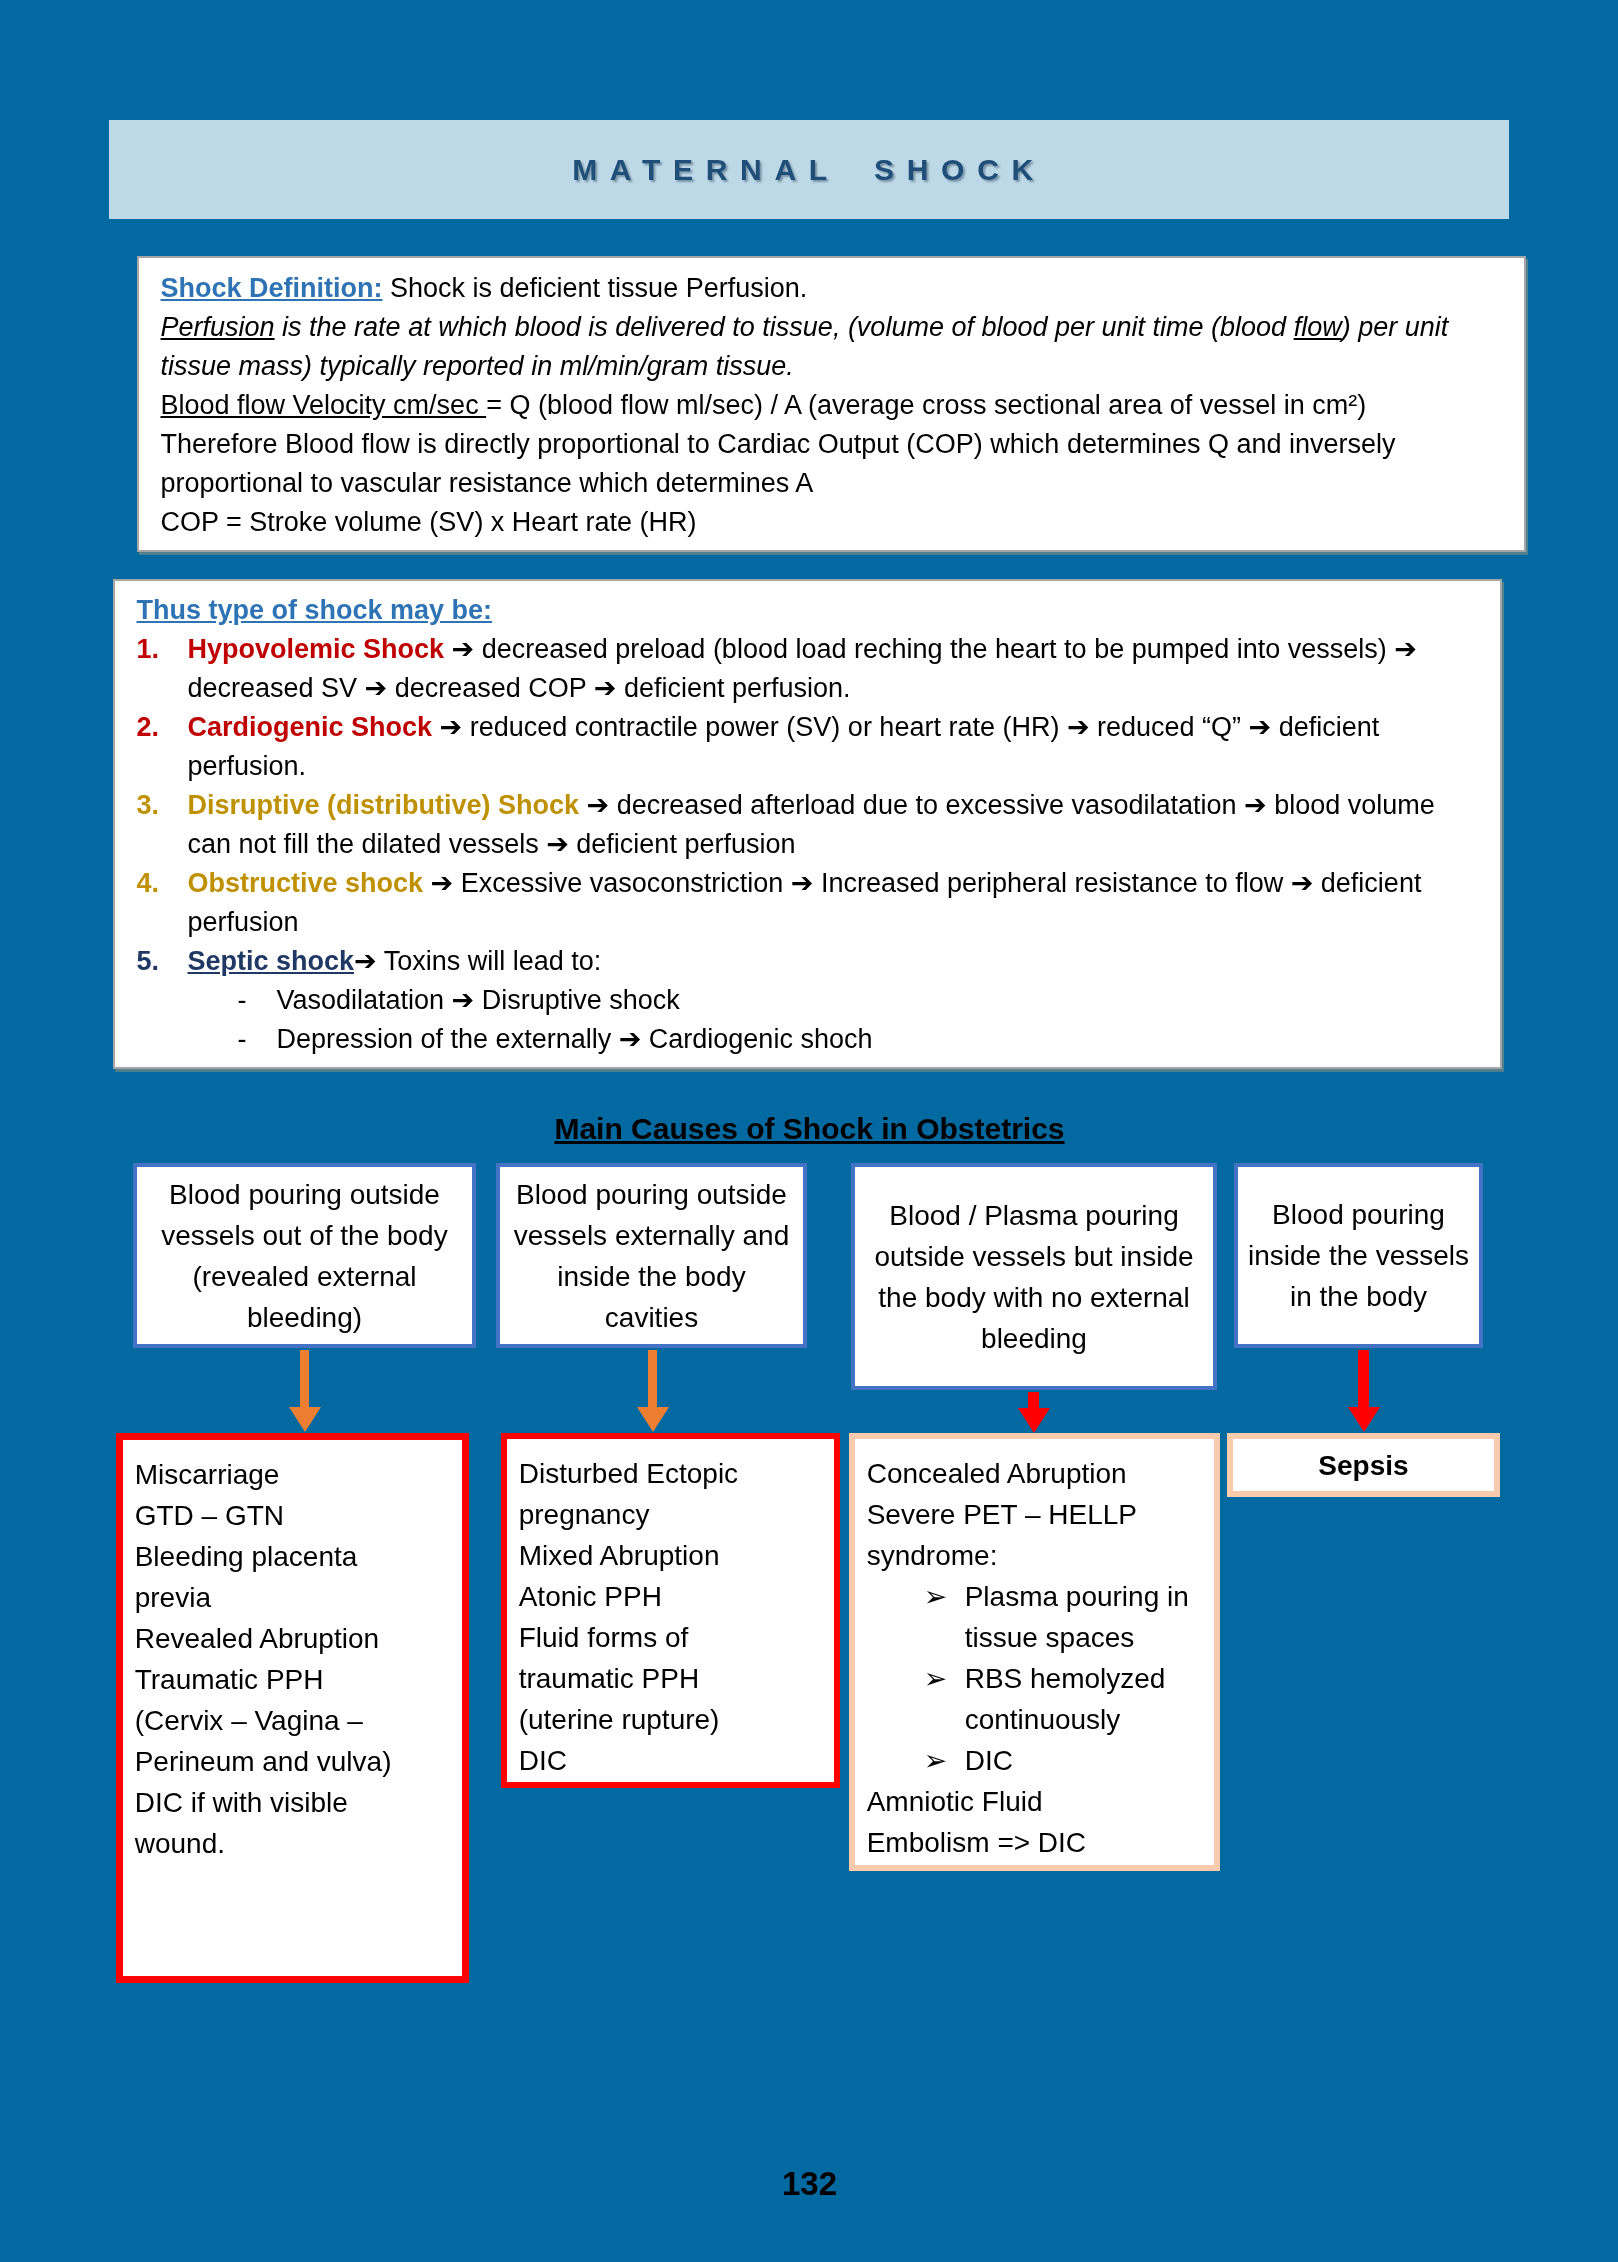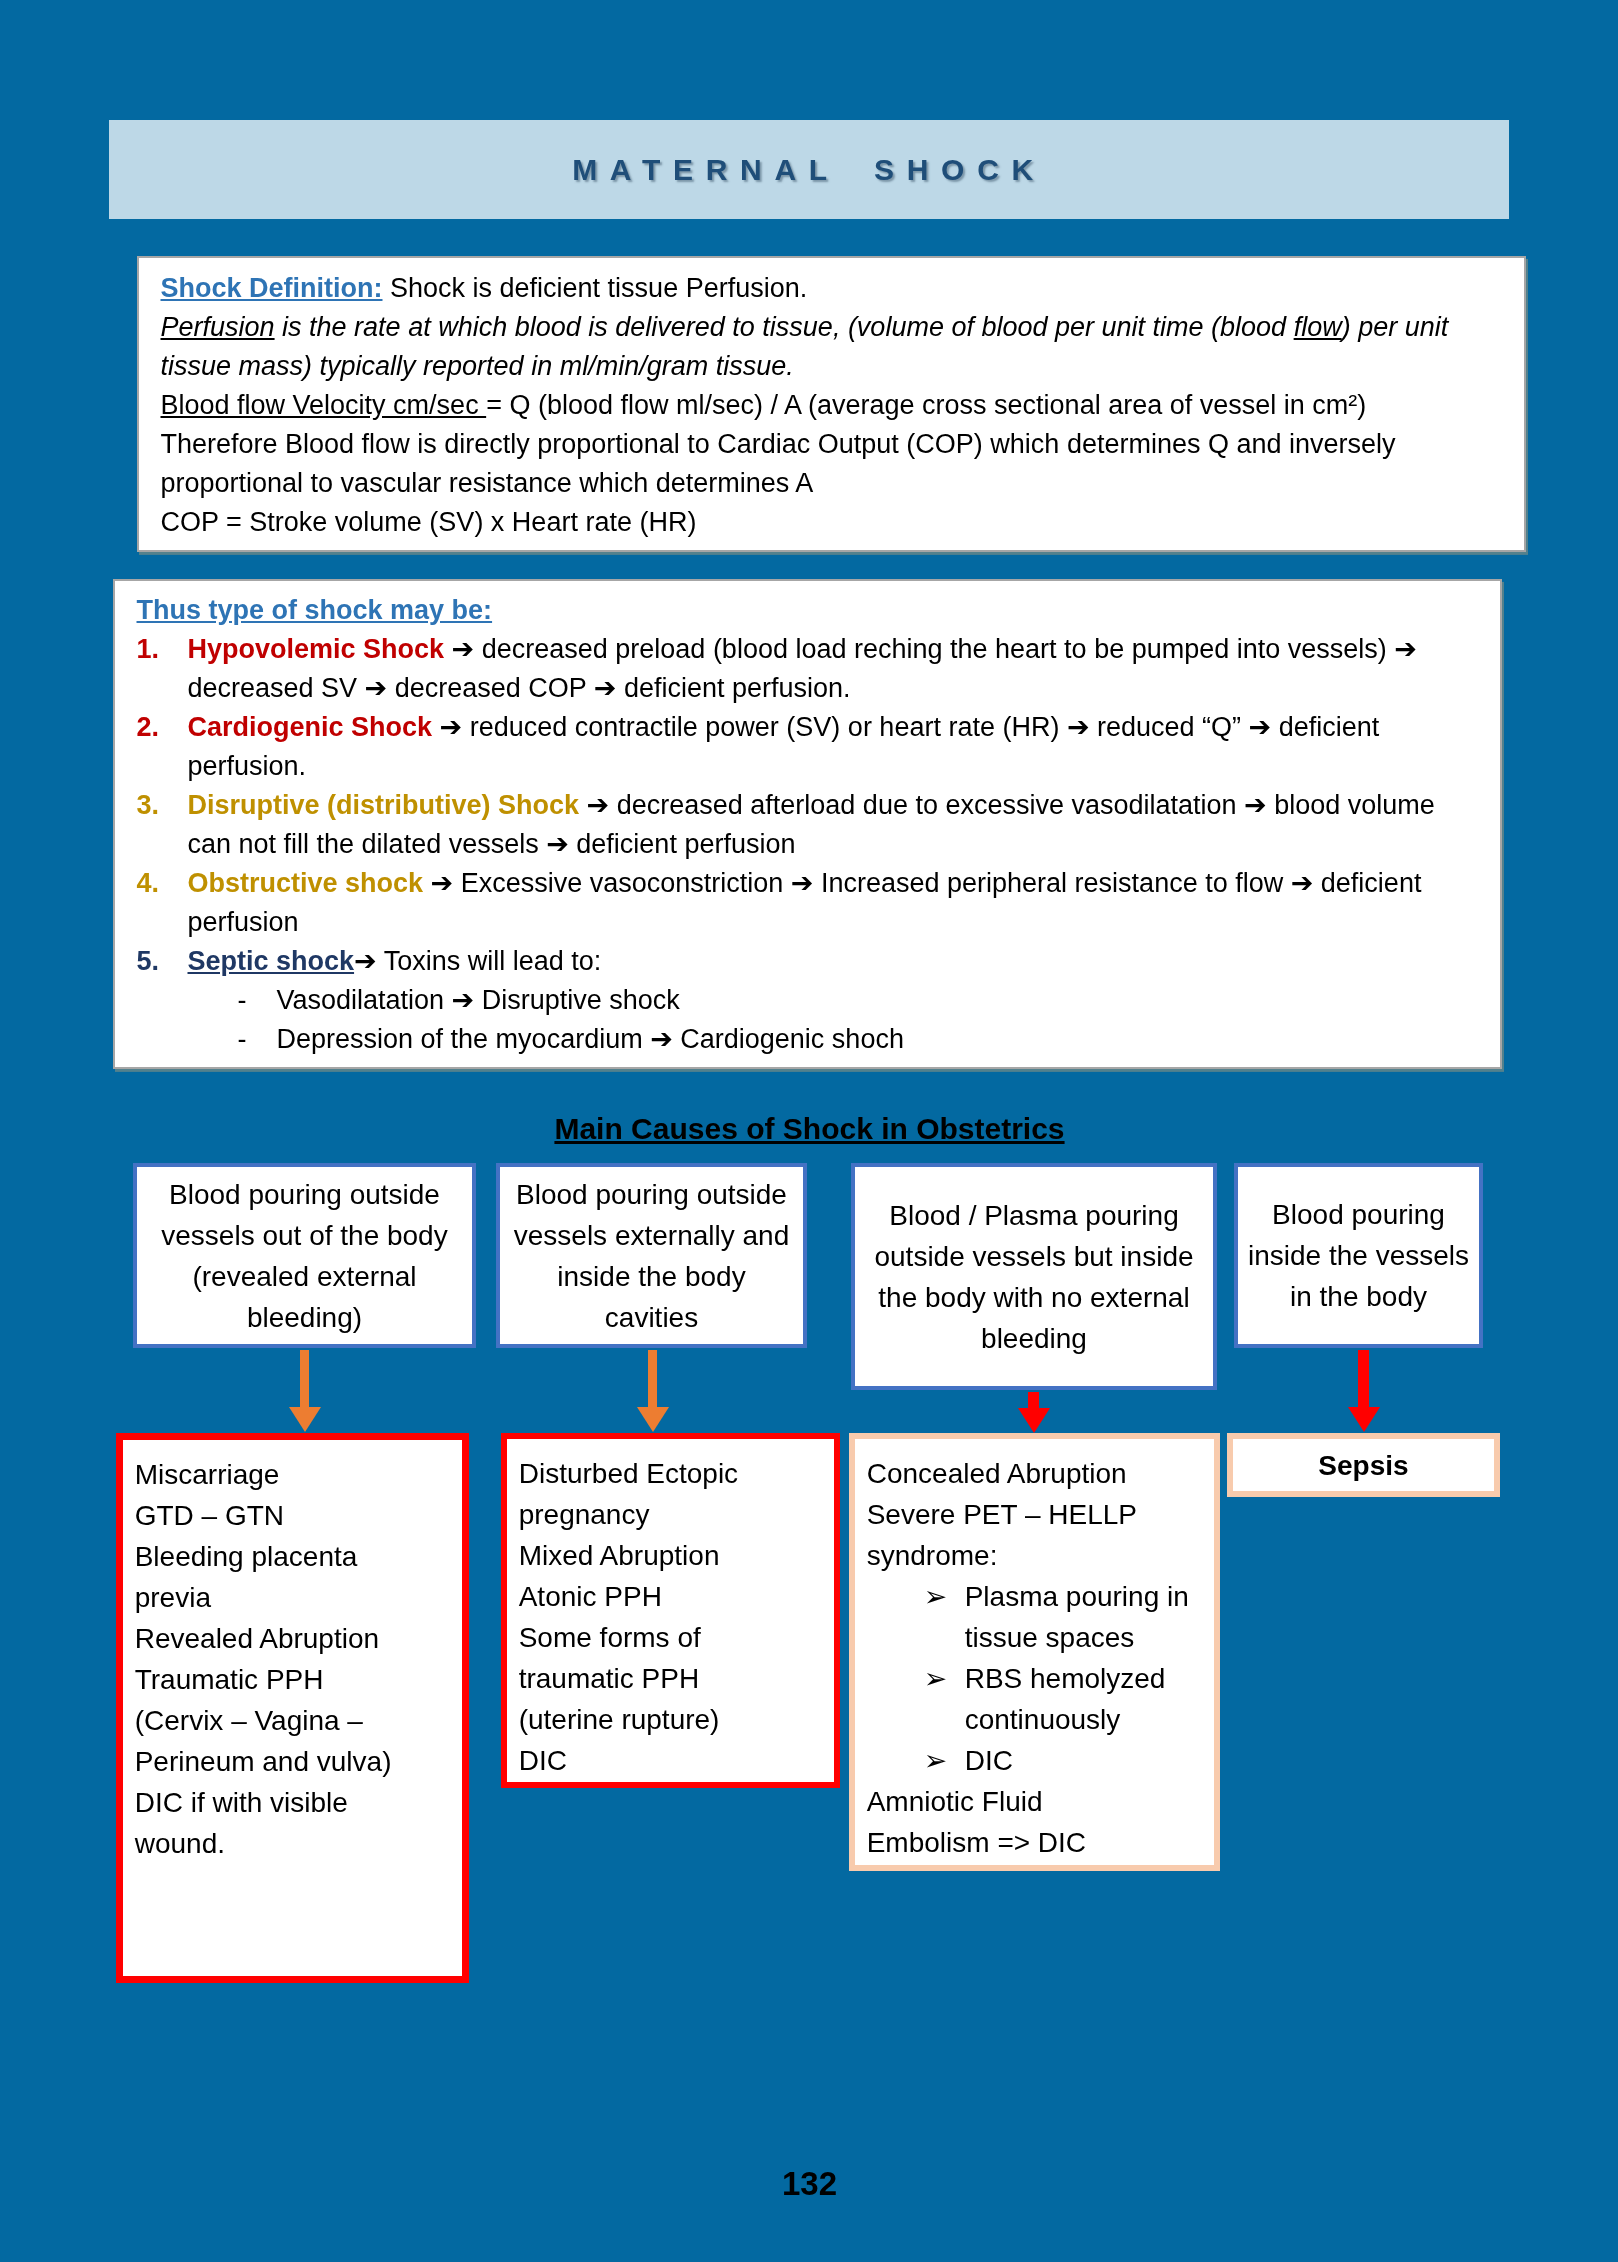--- a/index.html
+++ b/index.html
@@ -123,21 +123,21 @@
     <div class="t-item">
       <span class="t-num gold">4.</span><span class="gold b">Obstructive shock</span><span> ➔ Excessive vasoconstriction ➔ Increased peripheral resistance to flow ➔ deficient perfusion</span>
     </div>
     <div class="t-item">
       <span class="t-num navy">5.</span><span class="navy b u">Septic shock</span><span>➔ Toxins will lead to:</span>
     </div>
     <div class="t-sub">
       <span class="t-dash">-</span><span>Vasodilatation ➔ Disruptive shock</span>
     </div>
     <div class="t-sub">
-      <span class="t-dash">-</span><span>Depression of the myocardium ➔ Cardiogenic shoch</span>
+      <span class="t-dash">-</span><span>Depression of the externally ➔ Cardiogenic shoch</span>
     </div>
   </div>
 
   <div class="causes-heading">Main Causes of Shock in Obstetrics</div>
 
   <div class="bluebox bb1">
       <span>Blood pouring outside vessels out of the body (revealed external bleeding)</span>
     </div>
   <div class="bluebox bb2">
       <span>Blood pouring outside vessels externally and inside the body cavities</span>
@@ -177,21 +177,21 @@
     <div>Perineum and vulva)</div>
     <div>DIC if with visible</div>
     <div>wound.</div>
   </div>
 
   <div class="bottombox redborder cbB">
     <div>Disturbed Ectopic</div>
     <div>pregnancy</div>
     <div>Mixed Abruption</div>
     <div>Atonic PPH</div>
-    <div>Some forms of</div>
+    <div>Fluid forms of</div>
     <div>traumatic PPH</div>
     <div>(uterine rupture)</div>
     <div>DIC</div>
   </div>
 
   <div class="bottombox peachborder cbC">
     <div>Concealed Abruption</div>
     <div>Severe PET – HELLP</div>
     <div>syndrome:</div>
     <div class="c-bullet"><span class="marker">➢</span><span>Plasma pouring in tissue spaces</span></div>

